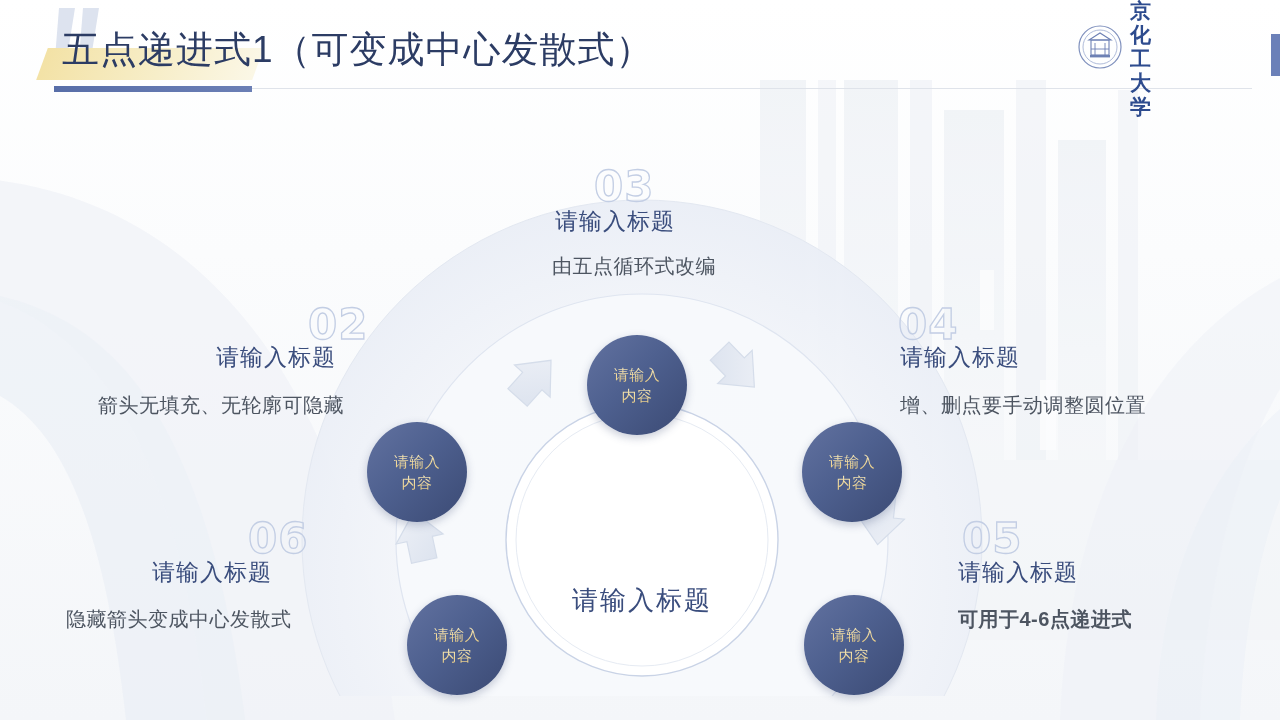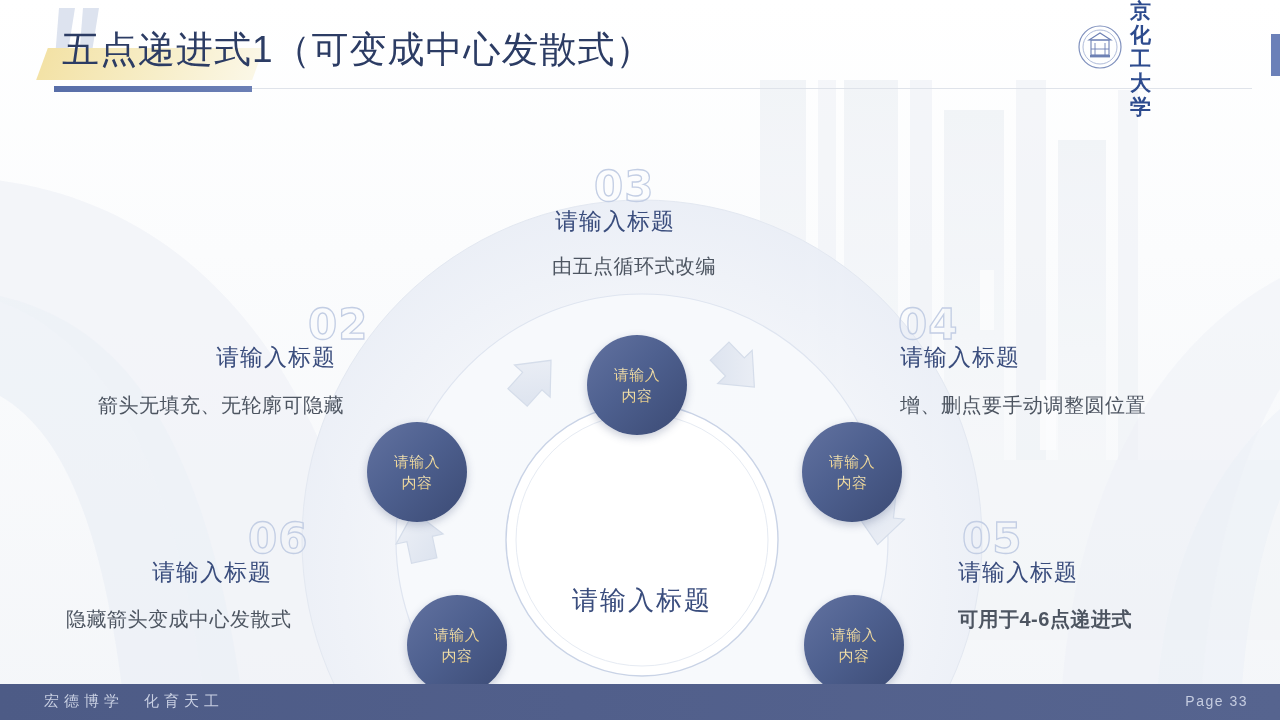--- a/index.html
+++ b/index.html
@@ -292,18 +292,14 @@
     <div class="otitle">请输入标题</div>
     <div class="odesc">增、删点要手动调整圆位置</div>
   </div>
 
   <div class="olabel l05">
     <div class="onum">05</div>
     <div class="otitle">请输入标题</div>
     <div class="odesc">可用于4-6点递进式</div>
   </div>
 
-  <div class="footer">
-    <div class="footer-motto">宏德博学　化育天工</div>
-    <div class="footer-page">Page 33</div>
-  </div>
 
 </div>
 
 </body></html>

